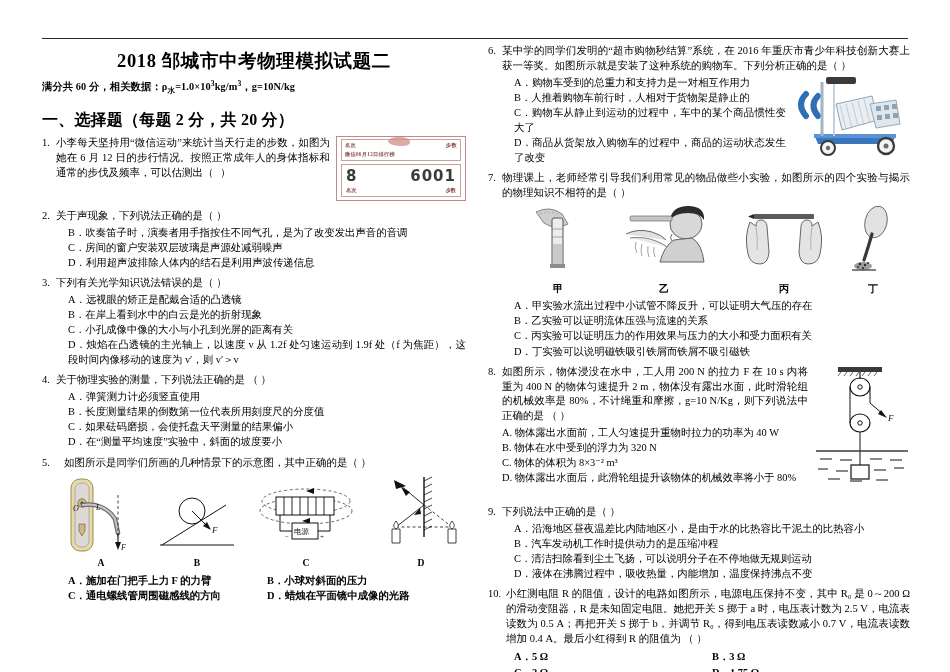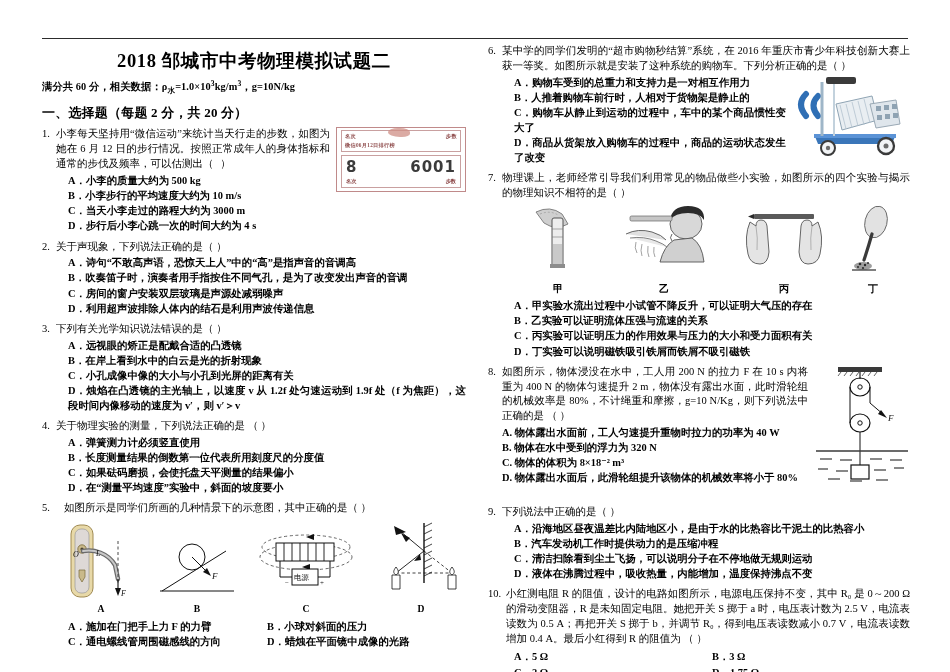--- a/index.html
+++ b/index.html
@@ -63,23 +63,23 @@
     text-align: left;
     font-size: 10.3px;
     font-weight: bold;
     margin: 0 0 3px 0;
     letter-spacing: 0.1px;
   }
   .subtitle sub { font-size: 7.6px; }
   .subtitle sup { font-size: 7.6px; }
 
   .section-head {
-    font-size: 13px;
-    font-weight: bold;
-    margin: 8px 0 5px 0;
+    font-size: 16px;
+    font-weight: bold;
+    margin: 14px 0 5px 0;
     letter-spacing: 0.2px;
   }
 
   
   .q {
     font-size: 10.5px;
     line-height: 1.42;
     margin-bottom: 6px;
     position: relative;
   }
@@ -90,21 +90,20 @@
   }
   .q-num {
     position: absolute;
     left: 0;
     top: 0;
     font-size: 10.5px;
   }
   .opts {
     padding-left: 26px;
     margin-top: 1px;
-    font-weight: bold;
   }
   .opt {
     font-size: 10.4px;
     line-height: 1.45;
     text-align: justify;
   }
   .opts-2col {
     padding-left: 26px;
     margin-top: 3px;
     font-weight: bold;
@@ -265,34 +264,27 @@
                 <span>名次</span>
                 <span>步数</span>
               </div>
             </div>
           </div>
         </div>
         <span class="q-num">1.</span>
         <div class="q-stem">
           <span>小李每天坚持用“微信运动”来统计当天行走的步数，如图为她在 6 月 12 日的步行情况。按照正常成年人的身体指标和通常的步伐及频率，可以估测出</span><span class="blank-paren">（       ）</span>
         </div>
-        <div class="opts">
-          <div class="opt">A．小李的质量大约为 500 kg</div>
-          <div class="opt">B．小李步行的平均速度大约为 10 m/s</div>
-          <div class="opt">C．当天小李走过的路程大约为 3000 m</div>
-          <div class="opt">D．步行后小李心跳一次的时间大约为 4 s</div>
-        </div>
         <div class="clear"></div>
       </div>
 
       <div class="q">
         <span class="q-num">2.</span>
         <div class="q-stem">关于声现象，下列说法正确的是（       ）</div>
         <div class="opts">
-          <div class="opt">A．诗句“不敢高声语，恐惊天上人”中的“高”是指声音的音调高</div>
           <div class="opt">B．吹奏笛子时，演奏者用手指按住不同气孔，是为了改变发出声音的音调</div>
           <div class="opt">C．房间的窗户安装双层玻璃是声源处减弱噪声</div>
           <div class="opt">D．利用超声波排除人体内的结石是利用声波传递信息</div>
         </div>
       </div>
 
       <div class="q">
         <span class="q-num">3.</span>
         <div class="q-stem">下列有关光学知识说法错误的是（       ）</div>
         <div class="opts">
@@ -591,21 +583,21 @@
               <line x1="62" y1="115" x2="74" y2="115"></line>
             </g>
             <rect x="37" y="100" width="18" height="14" fill="#fff" stroke="#111" stroke-width="1.2"></rect>
           </svg>
         </div>
         <span class="q-num">8.</span>
         <div class="q-stem">如图所示，物体浸没在水中，工人用 200 N 的拉力 F 在 10 s 内将重为 400 N 的物体匀速提升 2 m，物体没有露出水面，此时滑轮组的机械效率是 80%，不计绳重和摩擦，g=10 N/Kg，则下列说法中正确的是      （       ）</div>
         <div class="opts" style="padding-left:14px">
           <div class="opt">A. 物体露出水面前，工人匀速提升重物时拉力的功率为 40 W</div>
           <div class="opt">B. 物体在水中受到的浮力为 320 N</div>
-          <div class="opt">C. 物体的体积为 8×18⁻² m³</div>
+          <div class="opt">C. 物体的体积为 8×3⁻² m³</div>
           <div class="opt">D. 物体露出水面后，此滑轮组提升该物体的机械效率将小于 80%</div>
         </div>
         <div class="clear"></div>
       </div>
 
       <div class="q">
         <span class="q-num">9.</span>
         <div class="q-stem">下列说法中正确的是（       ）</div>
         <div class="opts">
           <div class="opt">A．沿海地区昼夜温差比内陆地区小，是由于水的比热容比干泥土的比热容小</div>

